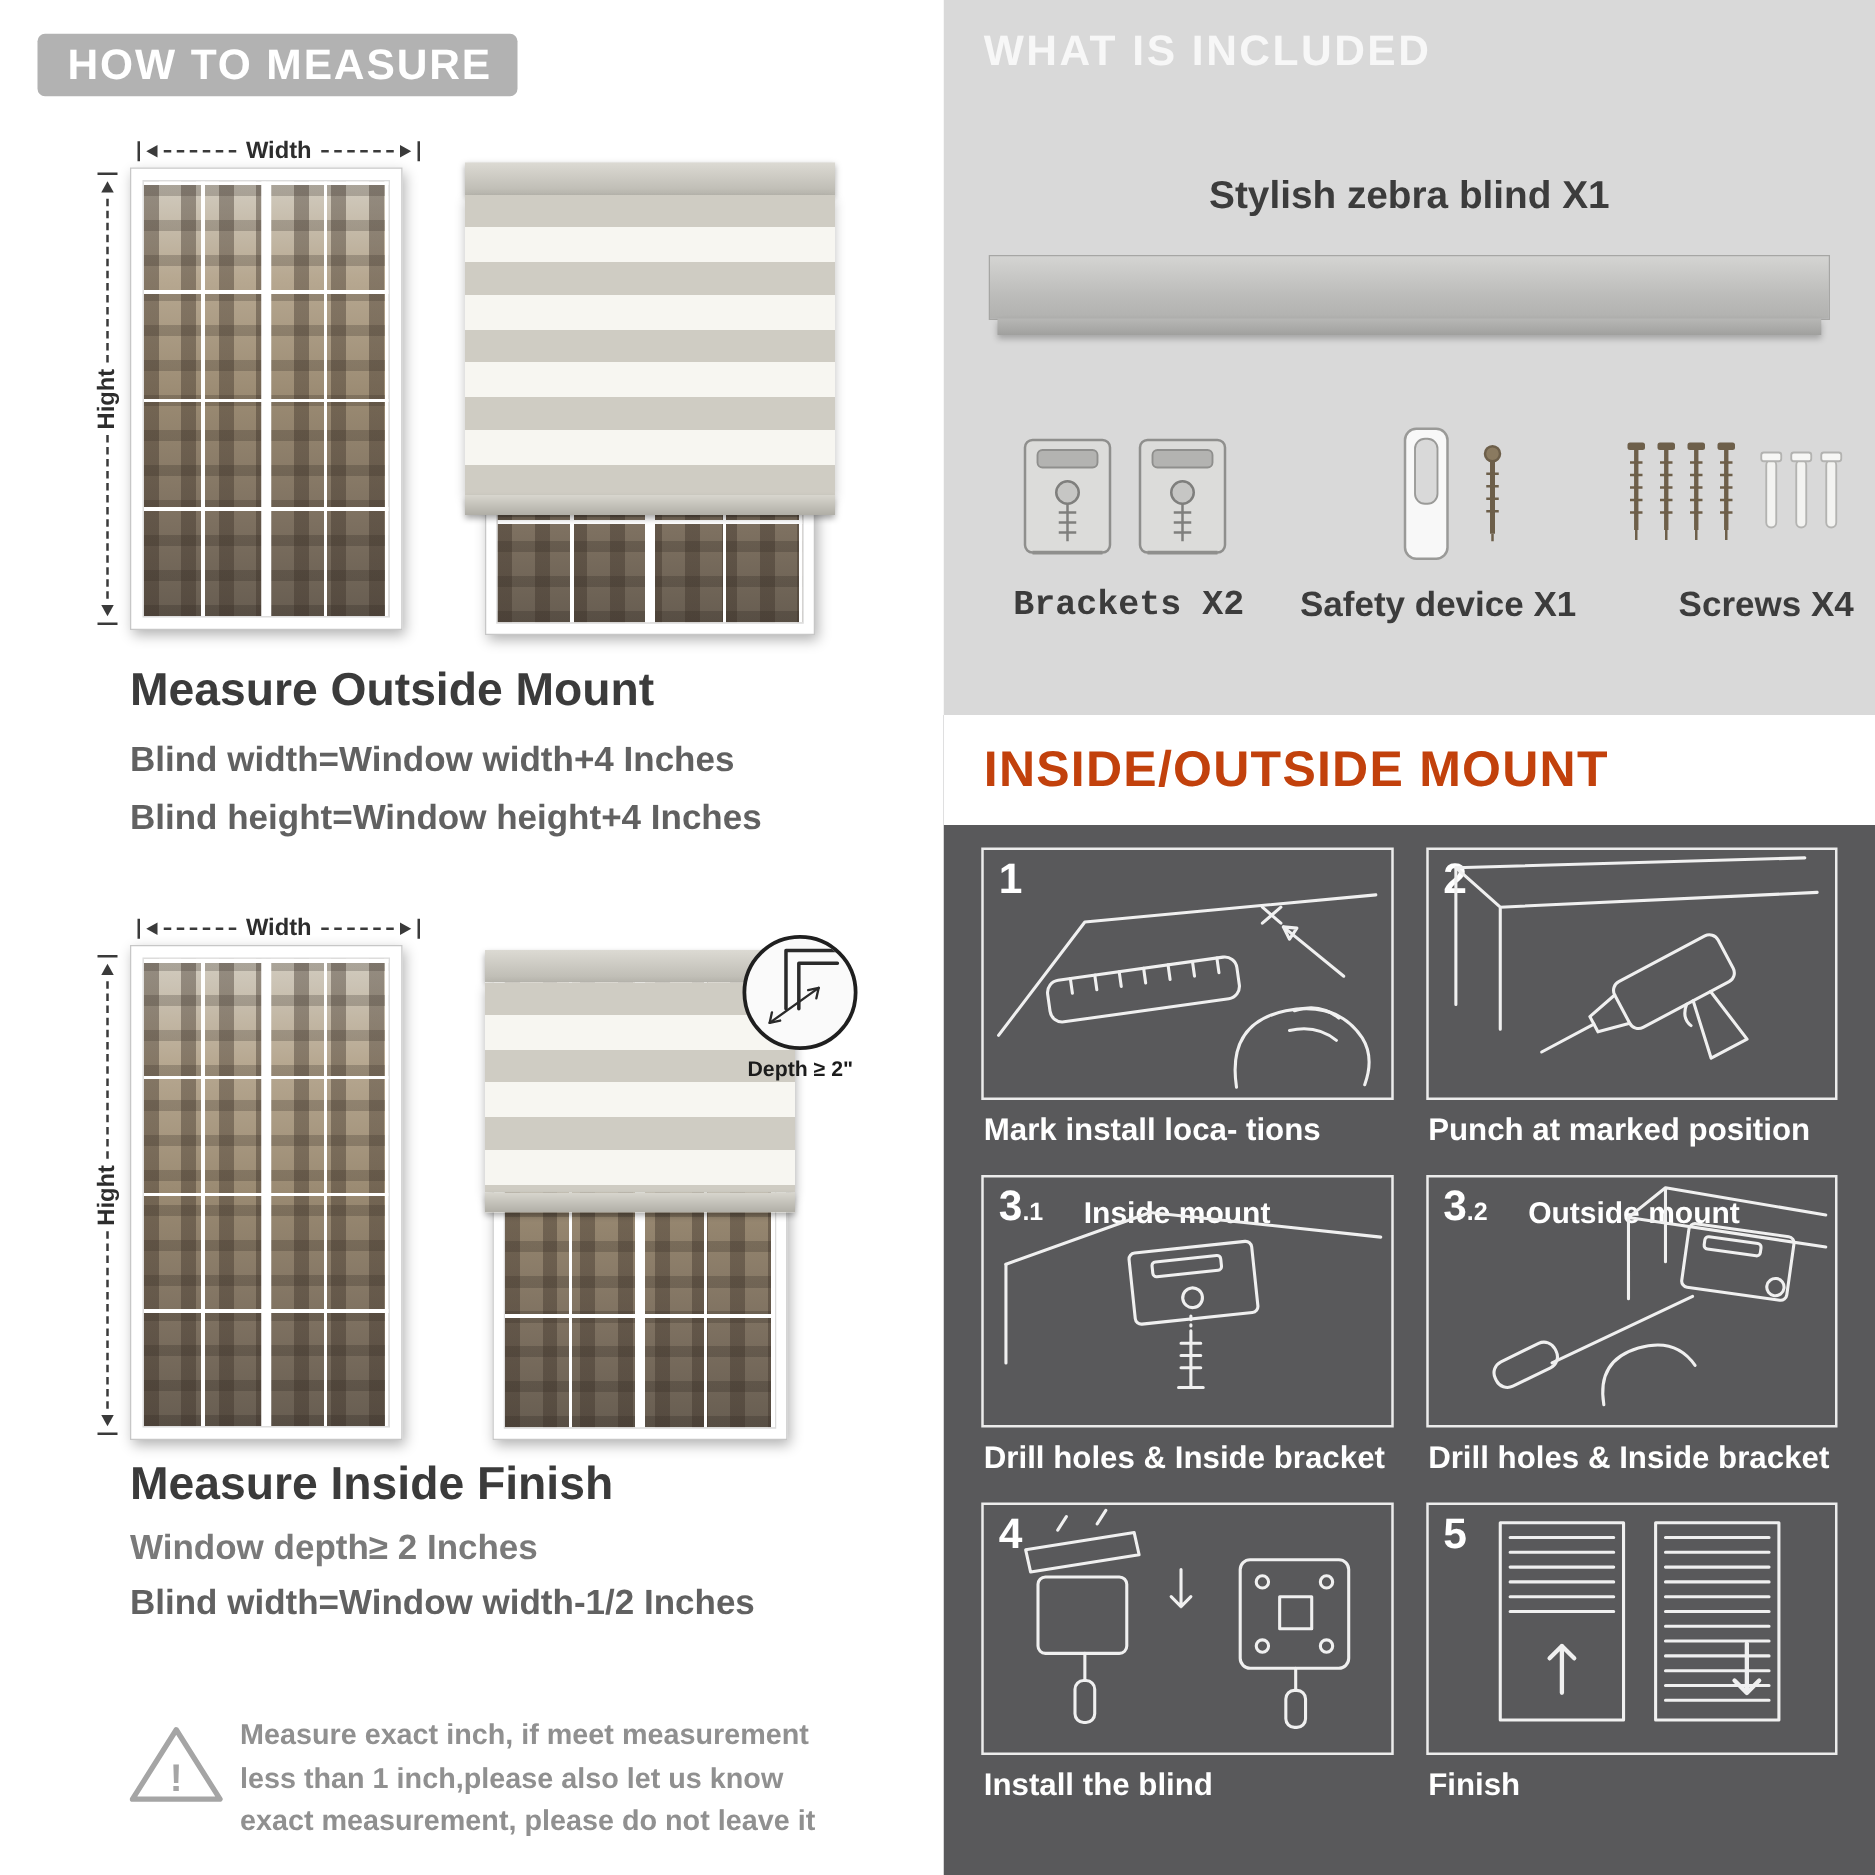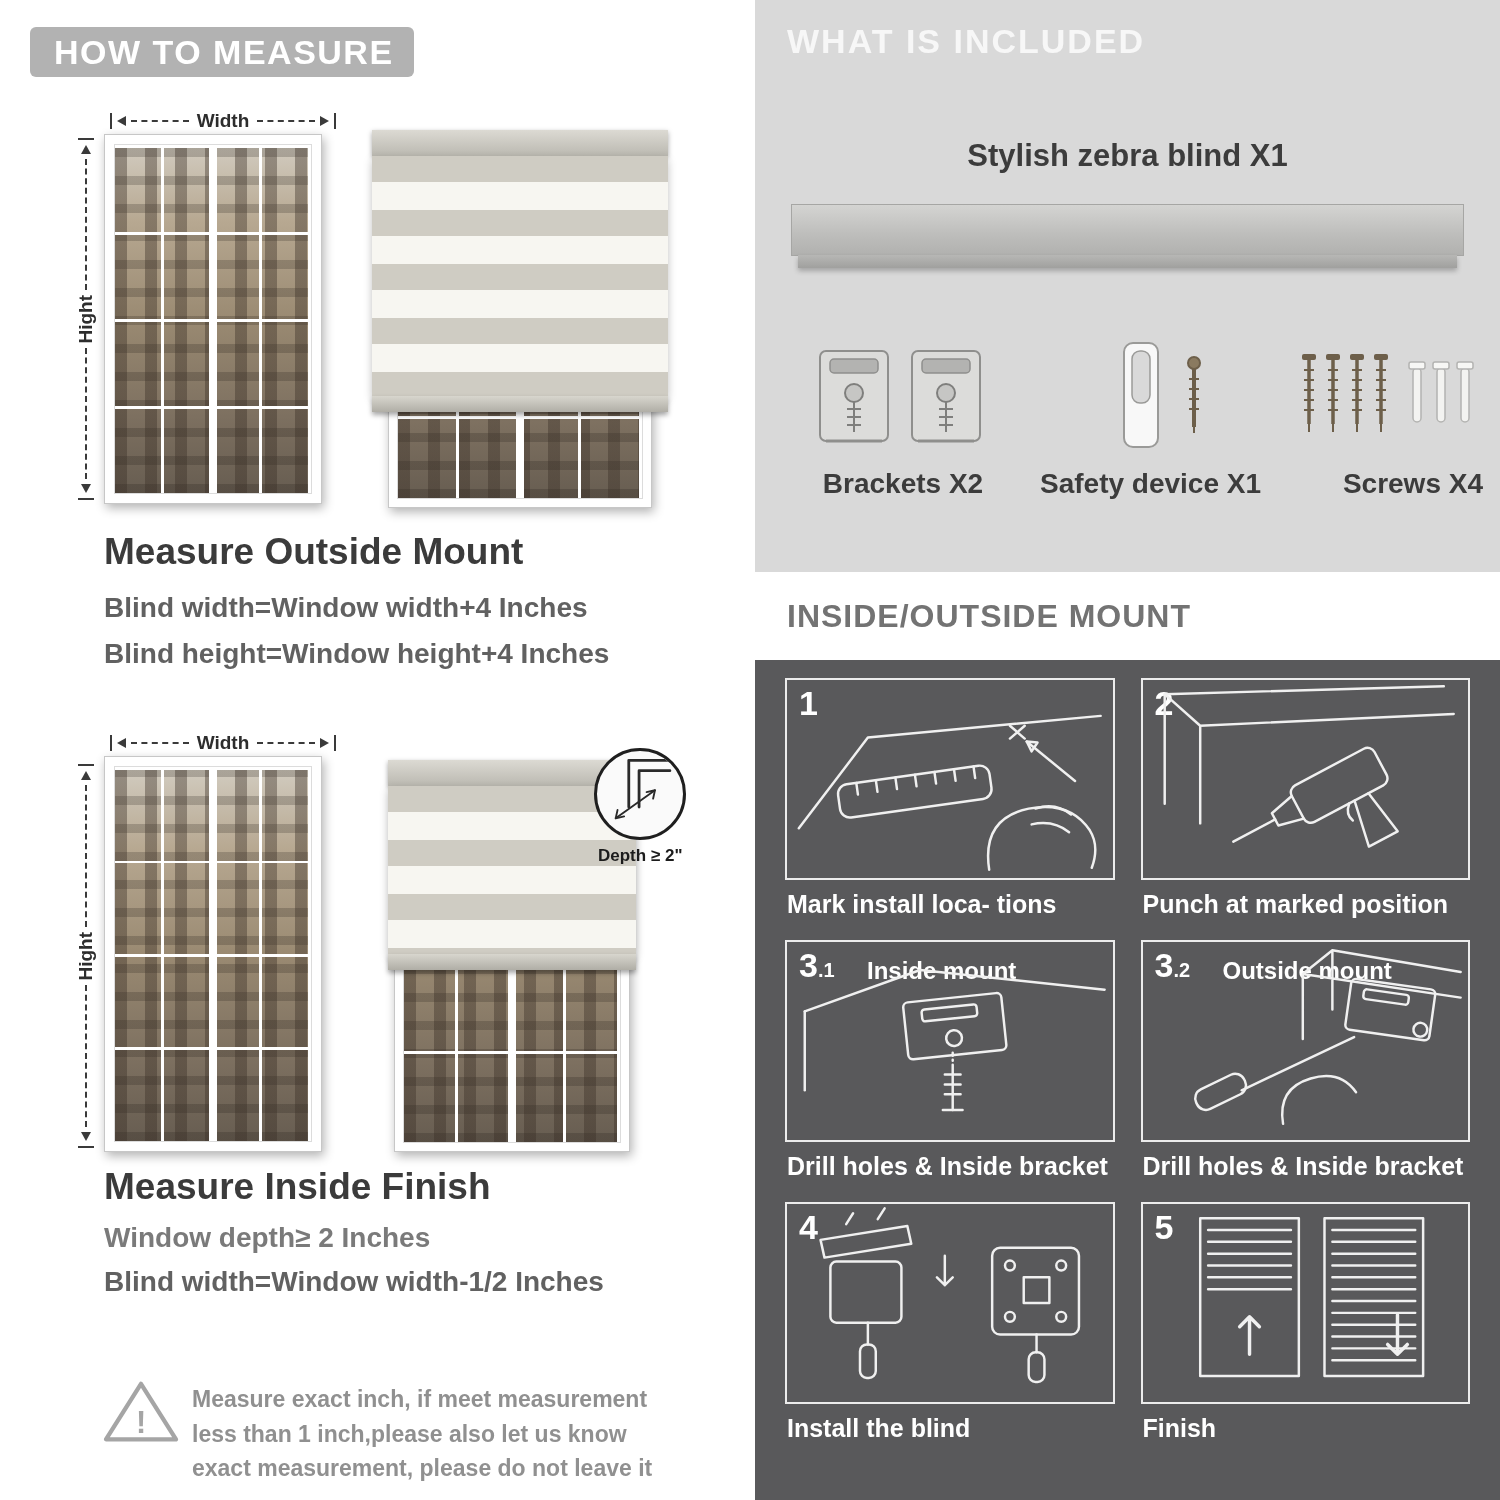--- a/index.html
+++ b/index.html
@@ -50,42 +50,42 @@
 
   .h1{position:absolute;font-size:37px;font-weight:bold;color:#3b3b3b;white-space:nowrap;}
   .line{position:absolute;font-size:28px;font-weight:bold;color:#616161;white-space:nowrap;}
 
   .depth-circle{position:absolute;left:594px;top:748px;width:92px;height:92px;border-radius:50%;
                 border:3px solid #1f1f1f;background:#fafafa;box-sizing:border-box;overflow:hidden;}
   .depth-label{position:absolute;left:598px;top:846px;font-size:17px;font-weight:bold;color:#1c1c1c;white-space:nowrap;}
 
   .warn-icon{position:absolute;left:100px;top:1376px;width:82px;height:72px;}
   .warn-text{position:absolute;left:192px;top:1370px;width:468px;font-size:23px;font-weight:bold;
-             color:#909090;line-height:1.5;margin-top:12px;}
+             color:#909090;line-height:1.5;}
 
   
   .panel-included{position:absolute;left:755px;top:0;width:745px;height:572px;background:#d9d9d9;}
   .pi-header{position:absolute;left:32px;top:22px;font-size:34px;font-weight:bold;color:#f7f7f7;letter-spacing:2px;}
   .pi-blind-label{position:absolute;left:0;right:0;top:138px;text-align:center;font-size:31px;font-weight:bold;color:#3c3c3c;}
   .pi-bar{position:absolute;left:36px;top:204px;width:671px;height:50px;
           background:linear-gradient(180deg,#d4d4d2,#bdbdbb 60%,#b1b1af);border:1px solid #a6a6a4;}
   .pi-bar-lip{position:absolute;left:6px;right:6px;bottom:-13px;height:13px;
               background:linear-gradient(180deg,#b7b7b5,#a0a09e);box-shadow:0 3px 5px rgba(0,0,0,.25);}
   .pi-items{position:absolute;left:28px;right:16px;top:332px;display:flex;align-items:flex-end;}
   .pi-item{display:flex;flex-direction:column;align-items:center;}
-  .pi-item.c1{width:240px;}
+  .pi-item.c1{width:240px;font-family:Liberation Mono, monospace;}
   .pi-item.c2{width:255px;}
   .pi-item.c3{width:205px;align-items:flex-end;}
   .pi-art{height:128px;display:flex;align-items:center;justify-content:center;}
   .pi-item-label{font-size:28px;font-weight:bold;color:#3c3c3c;margin-top:8px;white-space:nowrap;}
 
   
   .panel-mount{position:absolute;left:755px;top:572px;width:745px;height:928px;background:#59595b;}
   .pm-header{height:88px;background:#ffffff;display:flex;align-items:center;}
-  .pm-header .pm-title{margin-left:32px;font-size:32px;font-weight:bold;color:#737373;letter-spacing:1px;}
+  .pm-header .pm-title{margin-left:32px;font-size:40px;font-weight:bold;color:#c2410c;letter-spacing:1px;}
   .pm-grid{position:absolute;left:30px;right:30px;top:106px;display:grid;
            grid-template-columns:1fr 1fr;column-gap:26px;row-gap:4px;}
   .step{display:flex;flex-direction:column;}
   .step-box{position:relative;height:198px;border:2px solid #ececec;}
   .step-num{position:absolute;top:4px;left:12px;color:#fff;font-weight:bold;font-size:34px;display:flex;align-items:baseline;}
   .step-num .sub{font-size:20px;}
   .step-title{position:absolute;top:15px;left:80px;color:#fff;font-weight:bold;font-size:24px;white-space:nowrap;}
   .step-svg{position:absolute;left:0;top:0;width:100%;height:100%;}
   .step-caption{margin:10px 0 14px 2px;color:#ffffff;font-weight:bold;font-size:25px;min-height:32px;white-space:nowrap;}
 

